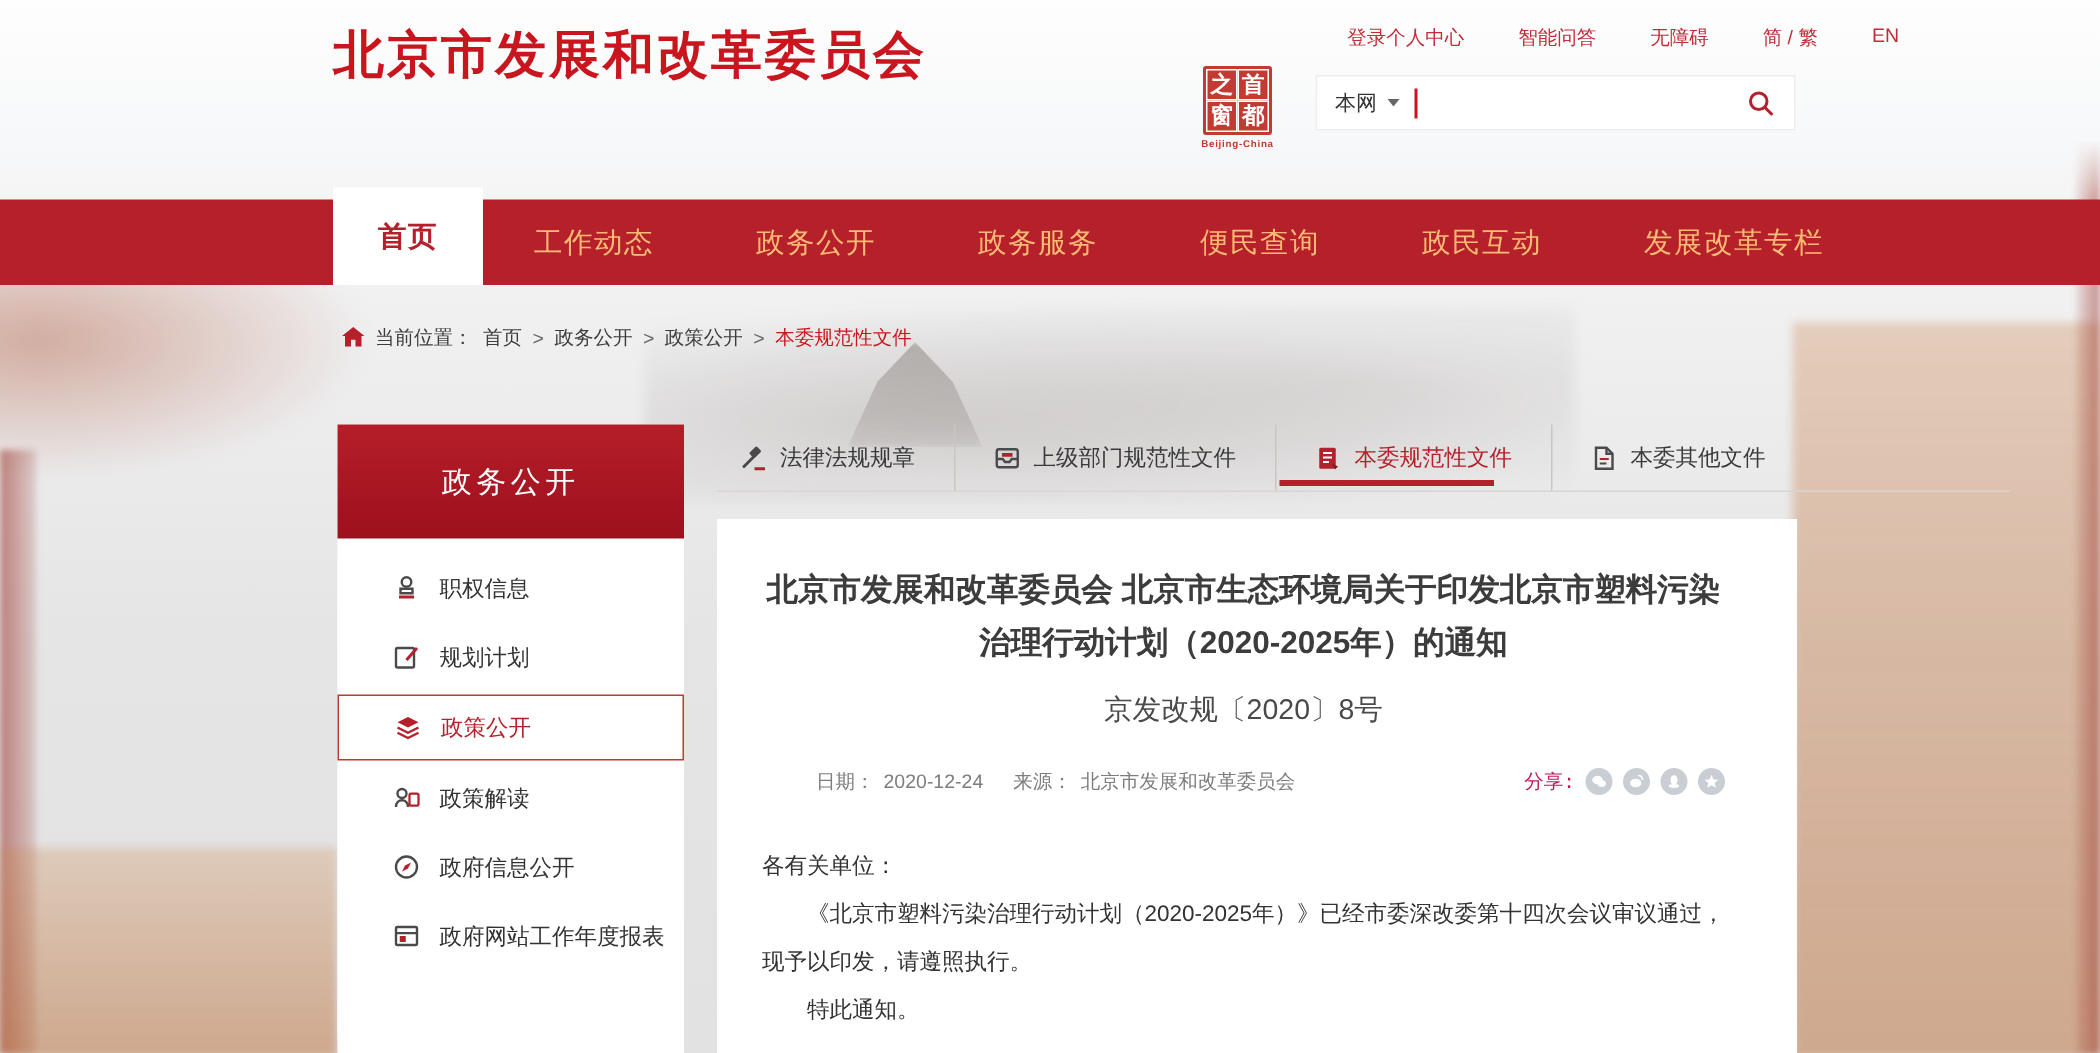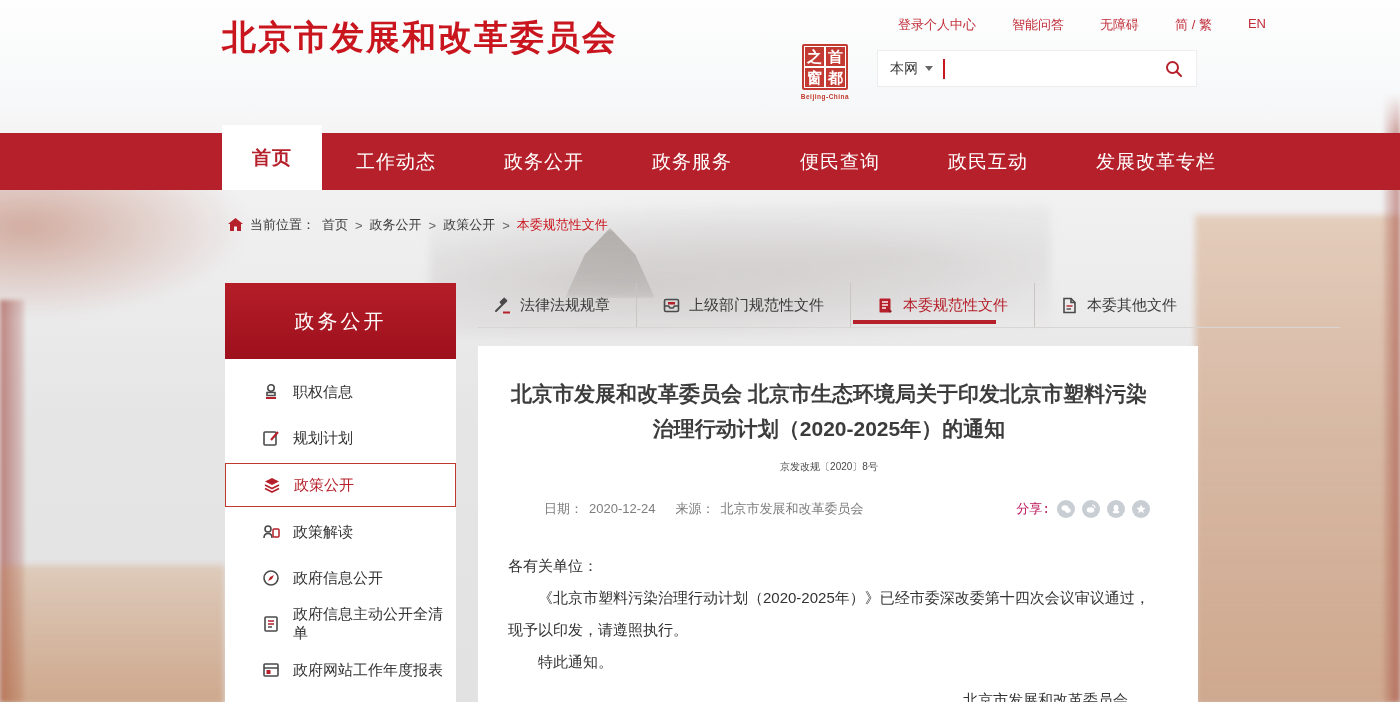--- a/index.html
+++ b/index.html
@@ -48,21 +48,21 @@
   .scope .caret { width:0; height:0; border-left:4px solid transparent; border-right:4px solid transparent;
       border-top:5px solid #666; }
   .cursor { width:1.5px; height:20px; background:#c9161e; margin-left:10px; }
   .search-input { flex:1; border:none; outline:none; font-size:14px; height:28px; background:transparent; }
   .search-btn { background:none; border:none; cursor:pointer; display:flex; padding:0; }
 
   
   .main-nav { position:absolute; left:0; top:133px; width:1400px; height:57px; background:#b5202a; }
   .nav-items { position:absolute; left:222px; top:-8px; display:flex; align-items:stretch; height:65px; }
   .nav-item { display:flex; align-items:center; justify-content:center; cursor:pointer;
-      font-size:19px; color:#ffffff; padding:0 34px; margin-top:8px; letter-spacing:1px; white-space:nowrap; }
+      font-size:19px; color:#fdba74; padding:0 34px; margin-top:8px; letter-spacing:1px; white-space:nowrap; }
   .nav-item.active { background:#fff; color:#b5202a; margin-top:0; padding:0 30px; font-weight:bold; }
 
   
   .breadcrumb { position:absolute; left:228px; top:216px; display:flex; align-items:center; gap:7px;
       font-size:13px; color:#3c3c3c; }
   .breadcrumb .sep { color:#666; }
   .crumb { color:#3c3c3c; text-decoration:none; cursor:pointer; }
   .crumb.current { color:#c9161e; cursor:default; }
 
   
@@ -84,21 +84,21 @@
   .tab:first-child { padding-left:16px; }
   .tab + .tab { border-left:1px solid #c9c5c2; }
   .tab.active { color:#b5202a; }
   .tab.active::after { content:""; position:absolute; left:2px; right:38px; bottom:3px; height:4px; background:#b5202a; }
   .tab .tic { width:17px; height:17px; display:flex; }
 
   
   .card { margin-top:18px; width:720px; min-height:356px; background:#fff; padding:30px 48px 20px 30px; }
   .art-title { text-align:center; font-size:21px; line-height:35px; font-weight:600; color:#3c3c3c;
       max-width:660px; margin:0 auto; }
-  .doc-num { text-align:center; font-size:10px; color:#4a4a4a; margin-top:14px; }
+  .doc-num { text-align:center; font-size:19px; color:#4a4a4a; margin-top:14px; }
   .meta { display:flex; align-items:center; margin-top:26px; font-size:13px; color:#7d7d7d;margin-left:36px; }
   .meta .m-left span { margin-right:6px; }
   .meta .m-left .gap { margin-left:14px; }
   .share { margin-left:auto; display:flex; align-items:center; gap:7px; color:#be185d;font-family:Liberation Mono, monospace; }
   .share-circ { width:18px; height:18px; border-radius:50%; background:#c9ced4; cursor:pointer;
       display:flex; align-items:center; justify-content:center; }
   .body-text { margin-top:32px; font-size:15px; color:#333; line-height:32px; }
   .body-text p.indent { text-indent:2em; }
   .signature { text-align:right; padding-right:22px; margin-top:6px; }
 
@@ -231,31 +231,20 @@
         <span>政策解读</span>
       </div>
       <div class="side-item">
         <span class="ic">
           <svg width="18" height="18" viewBox="0 0 18 18">
               <circle cx="9" cy="9" r="7" fill="none" stroke="#4a4a4a" stroke-width="1.6"></circle>
               <path d="M12 6 L8 8 L6 12 L10 10 Z" fill="#b5202a"></path>
             </svg>
         </span>
         <span>政府信息公开</span>
-      </div>
-      <div class="side-item">
-        <span class="ic">
-          <svg width="18" height="18" viewBox="0 0 18 18">
-              <rect x="3" y="2" width="12" height="14" rx="1" fill="none" stroke="#4a4a4a" stroke-width="1.6"></rect>
-              <line x1="6" y1="6" x2="12" y2="6" stroke="#b5202a" stroke-width="1.5"></line>
-              <line x1="6" y1="9" x2="12" y2="9" stroke="#b5202a" stroke-width="1.5"></line>
-              <line x1="6" y1="12" x2="10" y2="12" stroke="#4a4a4a" stroke-width="1.5"></line>
-            </svg>
-        </span>
-        <span>政府信息主动公开全清单</span>
       </div>
       <div class="side-item">
         <span class="ic">
           <svg width="18" height="18" viewBox="0 0 18 18">
               <rect x="2" y="3" width="14" height="12" rx="1" fill="none" stroke="#4a4a4a" stroke-width="1.6"></rect>
               <line x1="2" y1="7" x2="16" y2="7" stroke="#4a4a4a" stroke-width="1.5"></line>
               <rect x="4.5" y="9" width="4" height="4" fill="#b5202a"></rect>
             </svg>
         </span>
         <span>政府网站工作年度报表</span>

